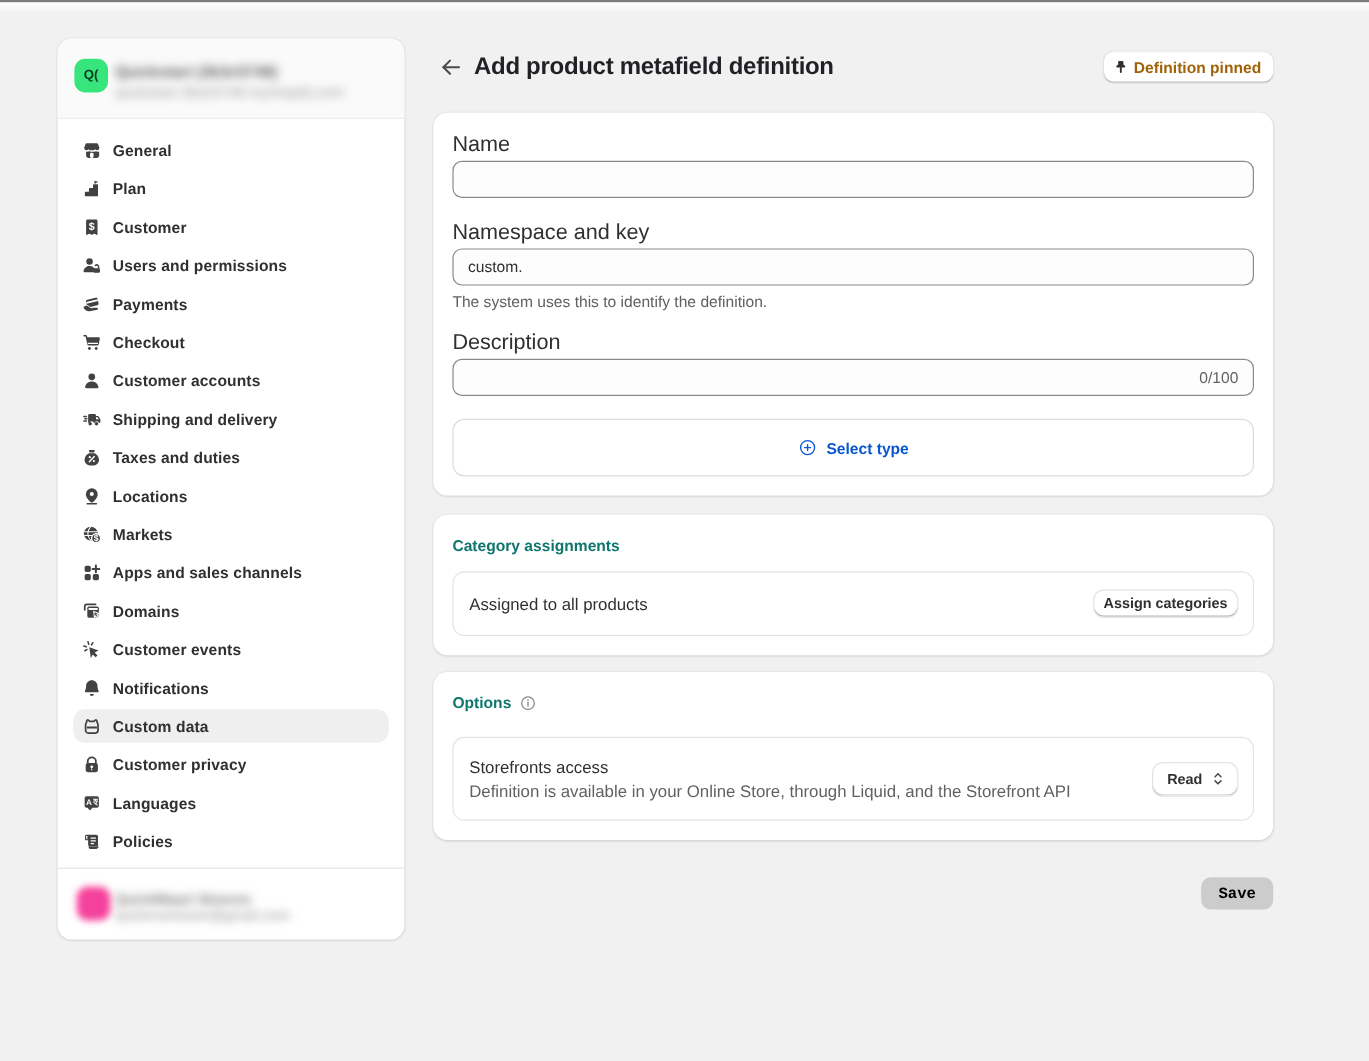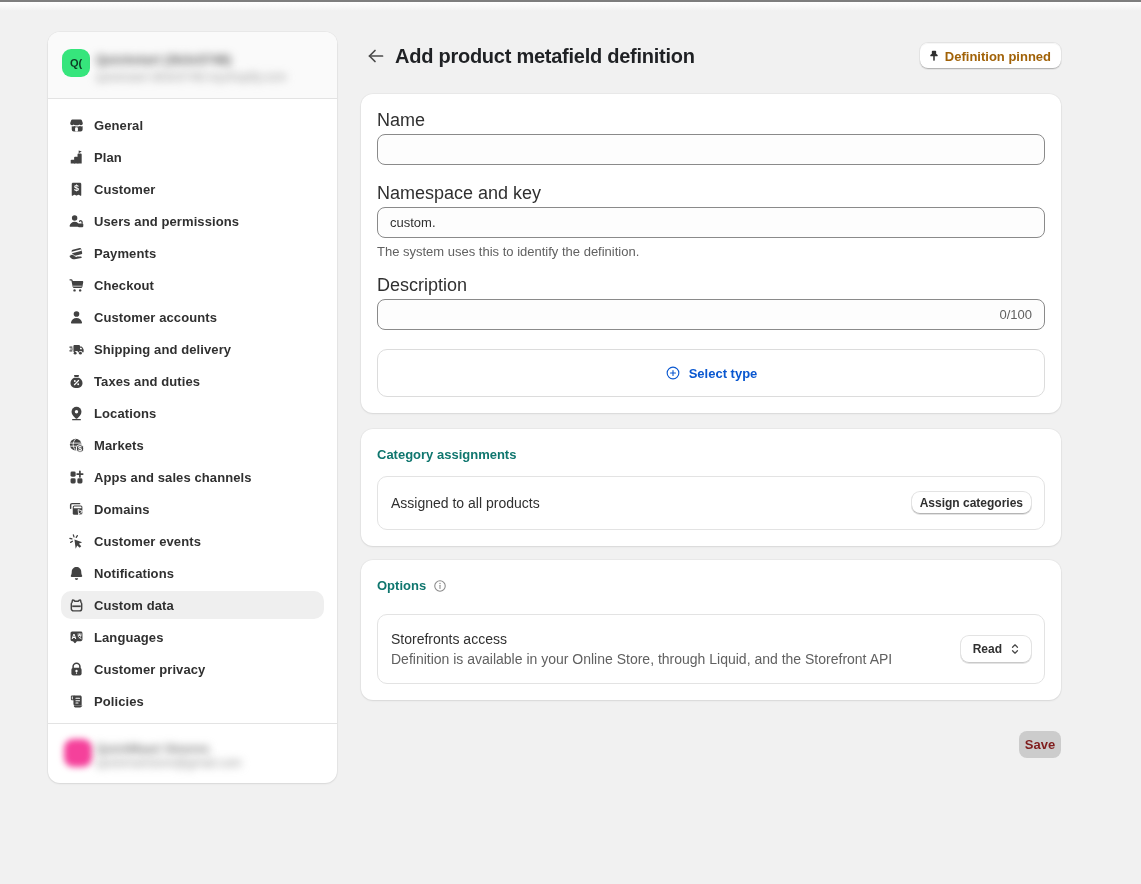--- a/index.html
+++ b/index.html
@@ -46,21 +46,21 @@
 .ib-cat .txt { font-size:14px; color:#303030; }
 .assignbtn { margin-left:auto; height:22px; background:#ffffff; border-radius:8px; display:flex; align-items:center; padding:0 8px; font-size:12px; font-weight:700; color:#303030; box-shadow:inset 0 -1px 0 #b5b5b5, 0 0 0 1px #e3e3e3; }
 .optionstitle { display:flex; align-items:center; }
 .optionstitle svg { width:14px; height:14px; margin-left:7px; }
 .ib-opt { margin-top:18px; padding:14px 13px; align-items:center; }
 .ib-opt .t1 { font-size:14px; color:#303030; line-height:20px; }
 .ib-opt .t2 { font-size:14px; color:#616161; line-height:20px; }
 .readbtn { margin-left:auto; height:27px; background:#ffffff; border-radius:8px; display:flex; align-items:center; padding:0 9px 0 12px; font-size:12px; font-weight:700; color:#303030; box-shadow:inset 0 -1px 0 #c9c9c9, 0 0 0 1px #e3e3e3; }
 .readbtn svg { width:14px; height:14px; margin-left:6px; }
 .saverow { display:flex; justify-content:flex-end; margin-top:31px; }
-.savebtn { width:42px; height:27px; background:#cccccc; border-radius:8px; color:#7f1d1d; font-size:13px; font-weight:700; display:flex; align-items:center; justify-content:center; }
+.savebtn { width:60px; height:27px; background:#cccccc; border-radius:8px; color:#000000; font-size:13px; font-weight:700; display:flex; align-items:center; justify-content:center;font-family:Liberation Mono, monospace; }
 </style>
 </head>
 <body>
 <div class="topbar"></div>
 <div class="topfade"></div>
 
 <div class="sidebar">
   <div class="sb-head">
     <div class="sb-avatar">Q(</div>
     <div class="sb-name">Quickstart (3b3c5748)</div>
@@ -199,34 +199,34 @@
       </div>
 <div class="nav-item sel">
         <svg viewBox="0 0 20 20" fill="#424242">
           <path d="M3.9 13.7V8.2c0-.8.3-1.6.9-2.1l.3-1.9c.1-.7 1-1 1.5-.5l1.4 1.2h4l1.4-1.2c.5-.5 1.4-.2 1.5.5l.3 1.9c.6.5.9 1.3.9 2.1v5.5a2.6 2.6 0 0 1-2.6 2.6H6.5a2.6 2.6 0 0 1-2.6-2.6z" fill="none" stroke="#424242" stroke-width="1.7"></path>
           <path d="M5 10.9h10" stroke="#424242" stroke-width="2"></path>
         </svg>
         <span>Custom data</span>
       </div>
 <div class="nav-item">
         <svg viewBox="0 0 20 20" fill="#424242">
-          <path d="M4.9 3h10.2c1 0 1.9.8 1.9 1.9v7.5c0 1-.8 1.9-1.9 1.9h-4.6l-1.5 2c-.4.5-1.2.5-1.6 0l-1.5-2h-1c-1 0-1.9-.8-1.9-1.9V4.9c0-1 .8-1.9 1.9-1.9z"></path>
-          <text x="7.1" y="11.2" font-size="8" font-weight="bold" fill="#fff" text-anchor="middle" font-family="Liberation Sans">A</text>
-          <path d="M11.6 6h4.2M13.7 6v1M11.9 7.6h3.6c-.4 1.2-1.1 2.2-1.8 2.9m-1.6-1.7c.7 1 2.2 2.3 3.4 2.7" fill="none" stroke="#fff" stroke-width="1" stroke-linecap="round"></path>
-        </svg>
-        <span>Languages</span>
-      </div>
-<div class="nav-item">
-        <svg viewBox="0 0 20 20" fill="#424242">
           <path d="M6 8.5V6.6a4 4 0 0 1 8 0v1.9" fill="none" stroke="#424242" stroke-width="1.8"></path>
           <rect x="4" y="8" width="12" height="9.2" rx="2.4"></rect>
           <circle cx="10" cy="11.8" r="1.4" fill="#fff"></circle>
           <path d="m10.8 12.6-.8 2.5h1.6z" fill="#fff" transform="translate(-0.8 0)"></path>
         </svg>
         <span>Customer privacy</span>
+      </div>
+<div class="nav-item">
+        <svg viewBox="0 0 20 20" fill="#424242">
+          <path d="M4.9 3h10.2c1 0 1.9.8 1.9 1.9v7.5c0 1-.8 1.9-1.9 1.9h-4.6l-1.5 2c-.4.5-1.2.5-1.6 0l-1.5-2h-1c-1 0-1.9-.8-1.9-1.9V4.9c0-1 .8-1.9 1.9-1.9z"></path>
+          <text x="7.1" y="11.2" font-size="8" font-weight="bold" fill="#fff" text-anchor="middle" font-family="Liberation Sans">A</text>
+          <path d="M11.6 6h4.2M13.7 6v1M11.9 7.6h3.6c-.4 1.2-1.1 2.2-1.8 2.9m-1.6-1.7c.7 1 2.2 2.3 3.4 2.7" fill="none" stroke="#fff" stroke-width="1" stroke-linecap="round"></path>
+        </svg>
+        <span>Languages</span>
       </div>
 <div class="nav-item">
         <svg viewBox="0 0 20 20" fill="#424242">
           <rect x="3.4" y="3" width="4.8" height="5.6" rx="1.2"></rect>
           <path d="M5.1 4.6v2.4" stroke="#fff" stroke-width="1.1" stroke-linecap="round"></path>
           <path d="M7.3 3h7c1 0 1.8.8 1.8 1.8v8.9c0 .5-.4.9-.9.9h-7c-1 0-1.8-.8-1.8-1.8v-9c0-.5.4-.8.9-.8z"></path>
           <path d="M9.3 6.3h4.3M9.3 9h4.3M9.3 11.7h2.5" stroke="#fff" stroke-width="1.2" stroke-linecap="round"></path>
           <path d="M6.9 14.6h9.5c.4 0 .6.5.3.8l-1.2 1.2c-.3.3-.7.4-1.1.4H8.6c-.9 0-1.7-.7-1.7-1.7z"></path>
         </svg>
         <span>Policies</span>

